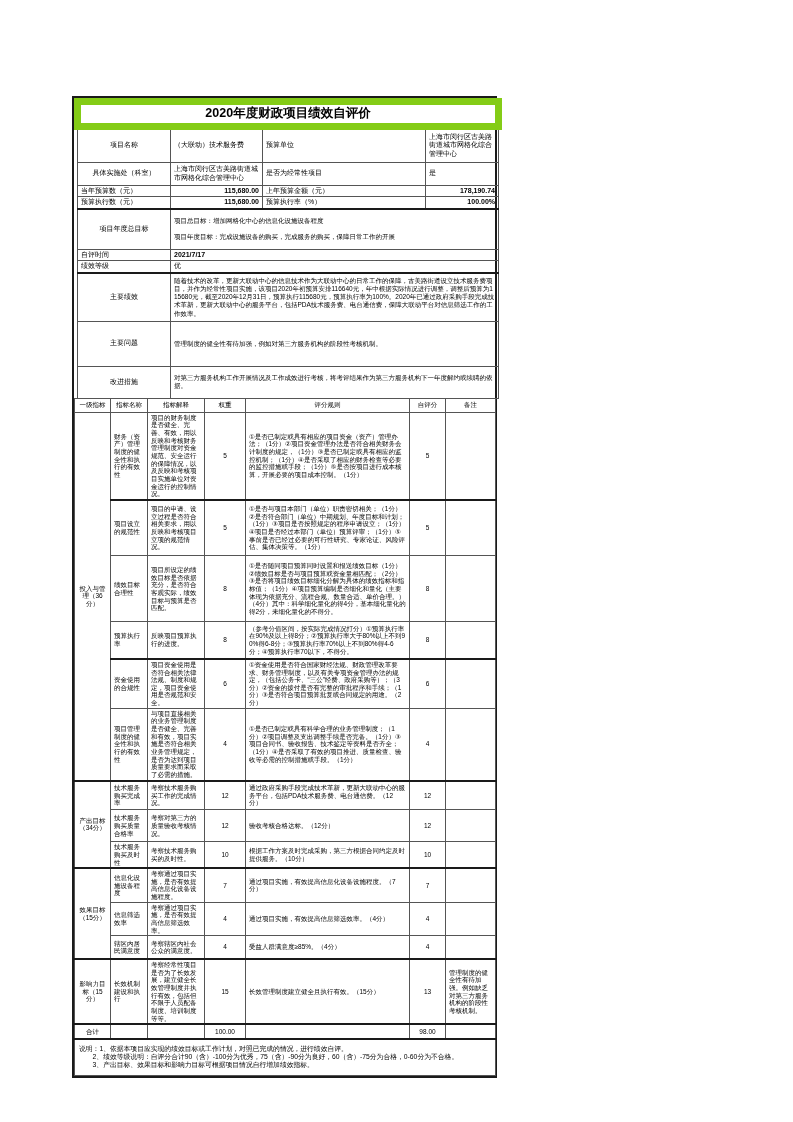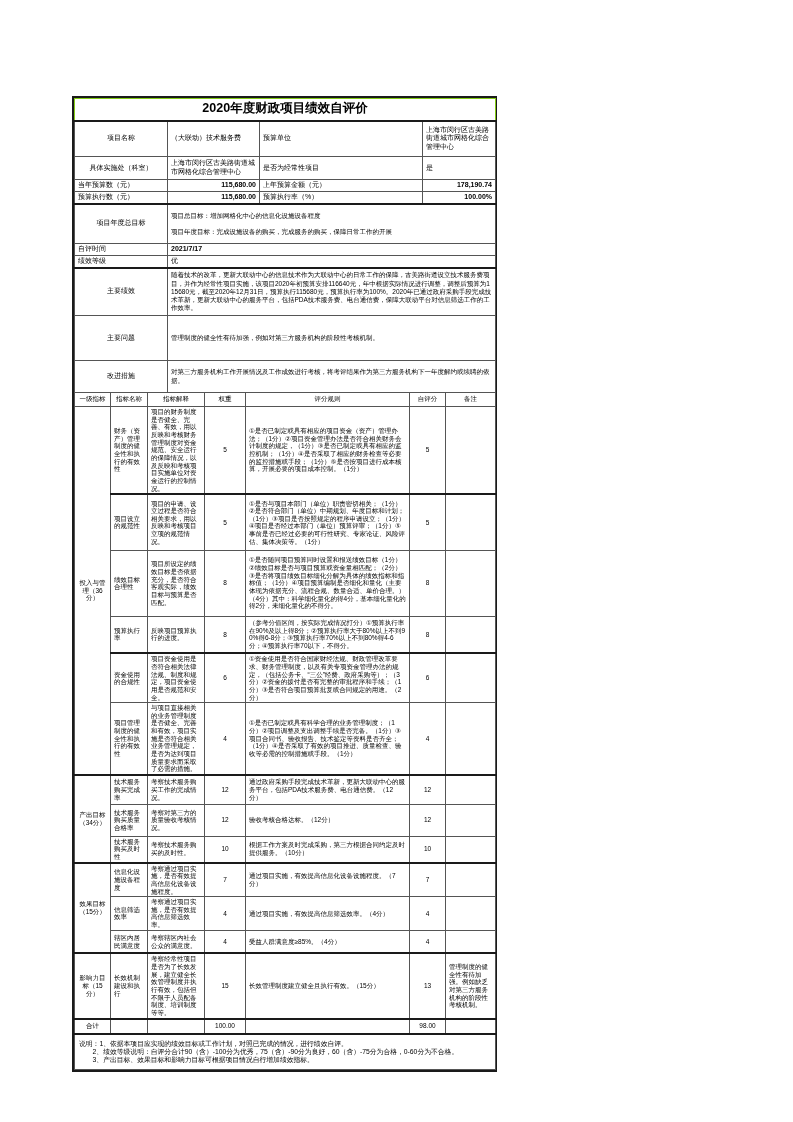--- a/index.html
+++ b/index.html
@@ -1,21 +1,21 @@
 <!DOCTYPE html>
 <html><head>
 <meta charset="utf-8">
 <style>
   html,body{margin:0;padding:0;background:#fff;}
   body{width:793px;height:1122px;position:relative;font-family:"Liberation Sans","DejaVu Sans",sans-serif;color:#000;}
   .doc{position:absolute;left:72px;top:96px;width:421px;border:2px solid #1a1a1a;}
   table{border-collapse:collapse;table-layout:fixed;width:421px;}
   table + table{margin-top:-1px;}
   td,th{border:1px solid #555;padding:1px 3px;vertical-align:middle;overflow:hidden;font-weight:normal;word-break:break-all;}
-  .title-cell{font-size:12.5px;font-weight:bold;text-align:center;border:1px solid #84cc16;}
+  .title-cell{font-size:12.5px;font-weight:bold;text-align:center;border:7px solid #84cc16;}
   .info{font-size:7px;}
   .info td{line-height:1.25;}
   .lbl-c{text-align:center;}
   .lbl-l{text-align:left;}
   .val-l{text-align:left;}
   .num{text-align:right;font-weight:bold;}
   .bold{font-weight:bold;}
   .pre{white-space:pre-line;}
   .para{font-size:6.5px;line-height:1.35;text-align:left;}
   .ind{font-size:6.5px;}

